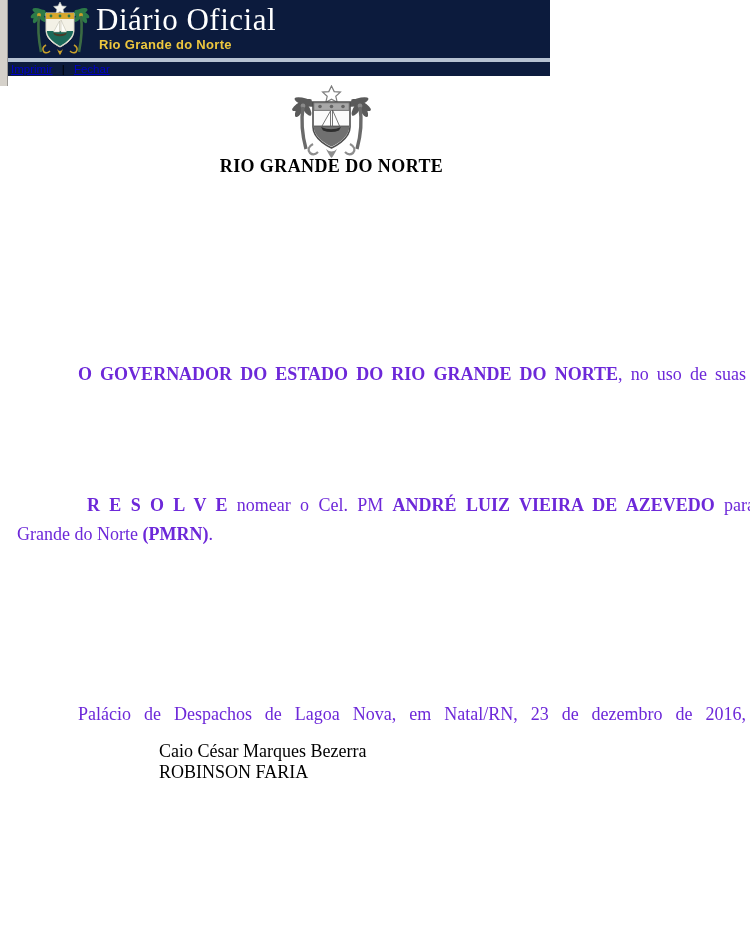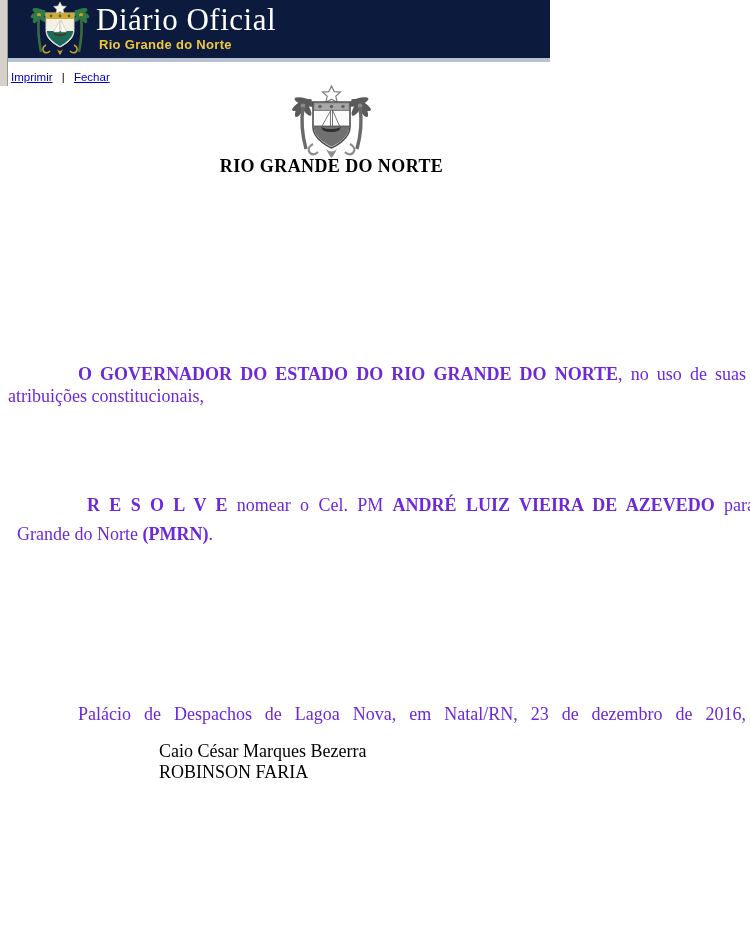--- a/index.html
+++ b/index.html
@@ -16,21 +16,21 @@
   .left-strip {
     position: absolute; left: 0; top: 0;
     width: 8px; height: 86px;
     background: #d5d1ca;
     border-right: 1px solid #9a9894;
   }
 
   
   .banner {
     position: absolute; left: 8px; top: 0;
-    width: 542px; height: 62px;
+    width: 542px; height: 76px;
     background: #0c1b3d;
   }
   .banner-underline {
     position: absolute; left: 8px; top: 58px;
     width: 542px; height: 4px;
     background: #b6c2d2;
   }
   .banner-arms {
     position: absolute; left: 20px; top: 1px;
     width: 64px; height: 56px;
@@ -51,21 +51,20 @@
     white-space: nowrap;
   }
 
   
   .toolbar {
     position: absolute; left: 11px; top: 63px;
     font-family: "Liberation Sans", sans-serif;
     font-size: 11.5px;
     color: #000000;
     white-space: nowrap;
-    margin-top: 8px;
   }
   .toolbar a, .toolbar .link {
     color: #0000cc; text-decoration: underline; cursor: pointer;
   }
   .toolbar .sep { color: #000; margin: 0 6px; text-decoration: none; }
 
   
   .center-block {
     position: absolute; left: 0; top: 0; width: 663px; height: 0;
   }
@@ -197,21 +196,20 @@
 
     <path d="M28 59 q-7 4 -3 9 q4 3 8 -1" stroke="#8d8d8d" stroke-width="2.2" fill="none"></path>
     <path d="M65 59 q7 4 3 9 q-4 3 -8 -1" stroke="#8d8d8d" stroke-width="2.2" fill="none"></path>
     <path d="M41 64 q5.5 5 11 0 q-3.5 7 -5.5 9 q-2 -2 -5.5 -9 z" fill="#8d8d8d"></path>
   </svg>
   <div class="state-title">RIO GRANDE DO NORTE</div>
 </div>
 
 <div class="para" id="para-preamble">
     <div class="line just first"><span class="b">O GOVERNADOR DO ESTADO DO RIO GRANDE DO NORTE</span><span>, no uso de suas</span></div>
-    <div class="line"><span>atribuições constitucionais,</span></div>
   </div>
 <div class="para" id="para-resolve">
     <div class="line just first"><span class="b">R E S O L V E</span><span> nomear o Cel. PM </span><span class="b">ANDRÉ LUIZ VIEIRA DE AZEVEDO</span><span> para</span></div>
     <div class="line"><span>Grande do Norte </span><span class="b">(PMRN)</span><span>.</span></div>
   </div>
 <div class="para" id="para-closing">
     <div class="line just first"><span>Palácio de Despachos de Lagoa Nova, em Natal/RN, 23 de dezembro de 2016,</span></div>
   </div>
 
 <div class="signatures">

